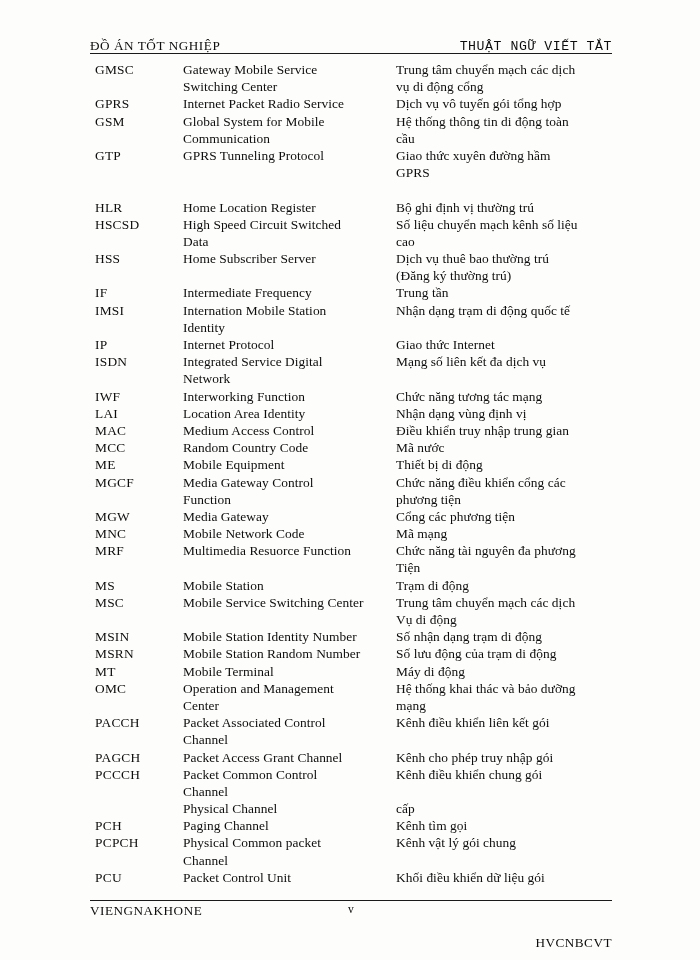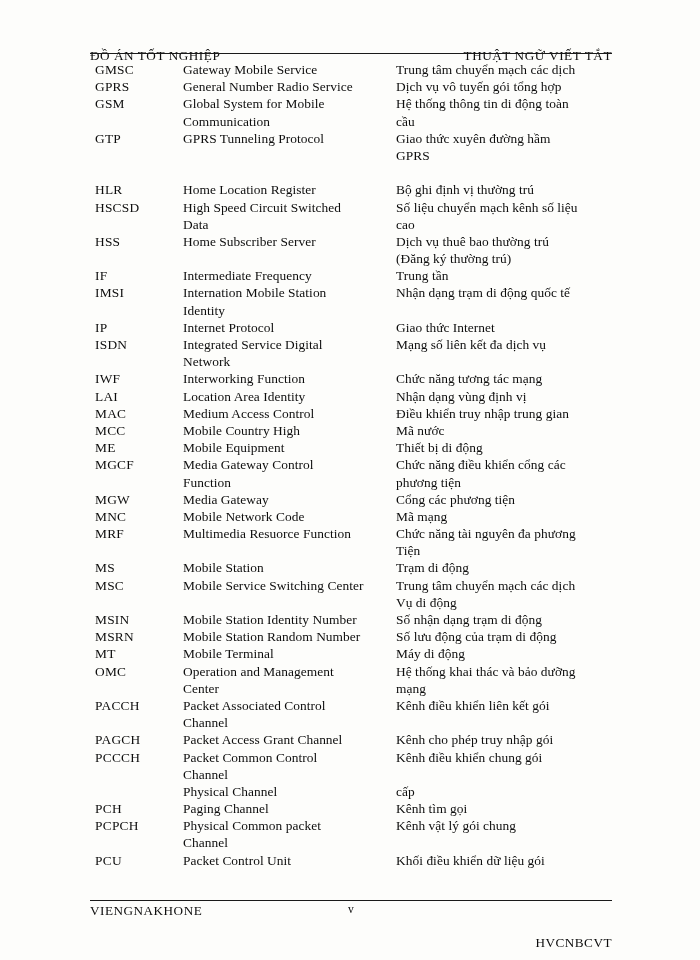--- a/index.html
+++ b/index.html
@@ -20,31 +20,31 @@
     left: 0; top: 0;
     width: 700px;
     height: 960px;
     background: #fdfdfb;
   }
 
   
   .runhead {
     position: absolute;
     left: 90px;
-    top: 48px;
+    top: 38px;
     width: 522px;
     display: flex;
     justify-content: space-between;
     align-items: baseline;
     font-size: 13.2px;
     letter-spacing: 0.55px;
     white-space: nowrap;
   }
   .runhead .left  { text-align: left; }
-  .runhead .right { text-align: left; }
+  .runhead .right { text-align: left; font-family: Liberation Mono, monospace; }
 
   .rule-top {
     position: absolute;
     left: 90px;
     top: 53px;
     width: 522px;
     height: 0;
     border-top: 1.3px solid #1a1a1a;
   }
 
@@ -123,22 +123,27 @@
   </div>
   <div class="rule-top"></div>
 
   <div class="glossary" id="glossary">
       <div class="grow">
         <span class="c-abbr">GMSC</span>
         <span class="c-eng">Gateway  Mobile Service</span>
         <span class="c-vie">Trung tâm chuyển mạch các dịch</span>
       </div>
       <div class="grow">
+        <span class="c-abbr"></span>
+        <span class="c-eng">Switching  Center</span>
+        <span class="c-vie">vụ di động cổng</span>
+      </div>
+      <div class="grow">
         <span class="c-abbr">GPRS</span>
-        <span class="c-eng">General Number Radio Service</span>
+        <span class="c-eng">Internet Packet Radio Service</span>
         <span class="c-vie">Dịch vụ vô tuyến gói tổng hợp</span>
       </div>
       <div class="grow">
         <span class="c-abbr">GSM</span>
         <span class="c-eng">Global System for Mobile</span>
         <span class="c-vie">Hệ thống thông tin di động toàn</span>
       </div>
       <div class="grow">
         <span class="c-abbr"></span>
         <span class="c-eng">Communication</span>
@@ -224,21 +229,21 @@
         <span class="c-eng">Location Area Identity</span>
         <span class="c-vie">Nhận dạng vùng định vị</span>
       </div>
       <div class="grow">
         <span class="c-abbr">MAC</span>
         <span class="c-eng">Medium Access Control</span>
         <span class="c-vie">Điều khiển truy nhập trung gian</span>
       </div>
       <div class="grow">
         <span class="c-abbr">MCC</span>
-        <span class="c-eng">Mobile Country  High</span>
+        <span class="c-eng">Random Country  Code</span>
         <span class="c-vie">Mã nước</span>
       </div>
       <div class="grow">
         <span class="c-abbr">ME</span>
         <span class="c-eng">Mobile Equipment</span>
         <span class="c-vie">Thiết bị di động</span>
       </div>
       <div class="grow">
         <span class="c-abbr">MGCF</span>
         <span class="c-eng">Media Gateway  Control</span>

